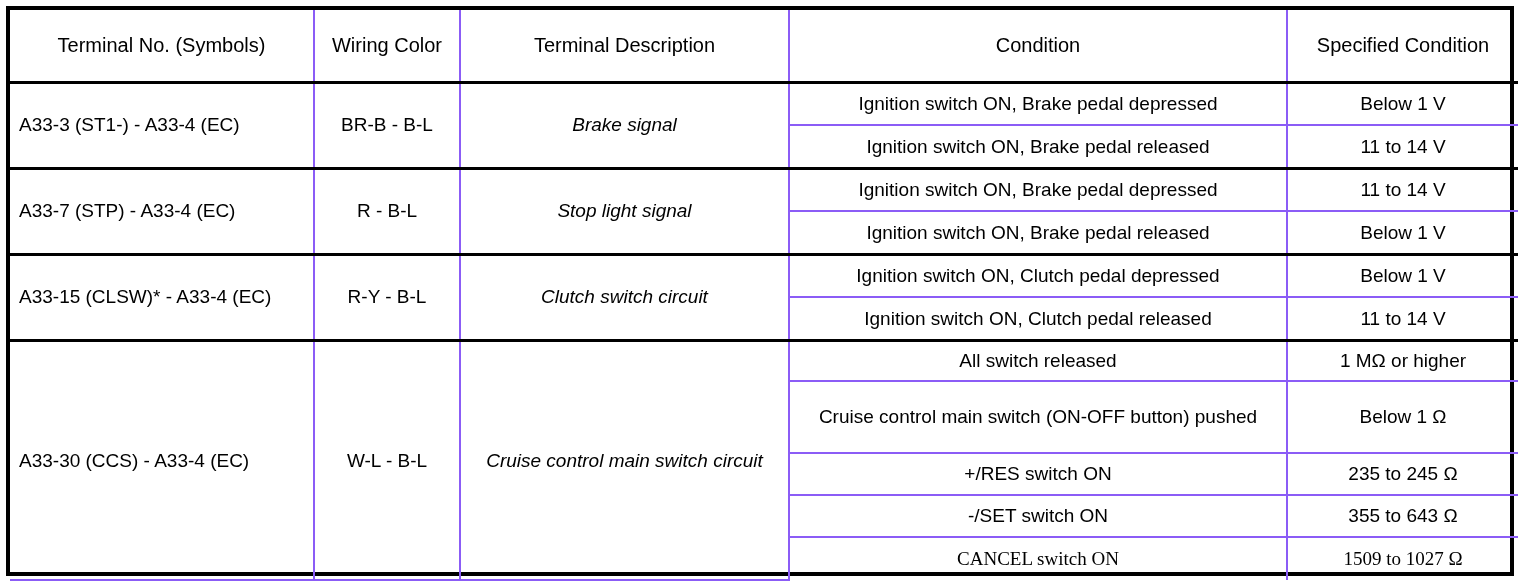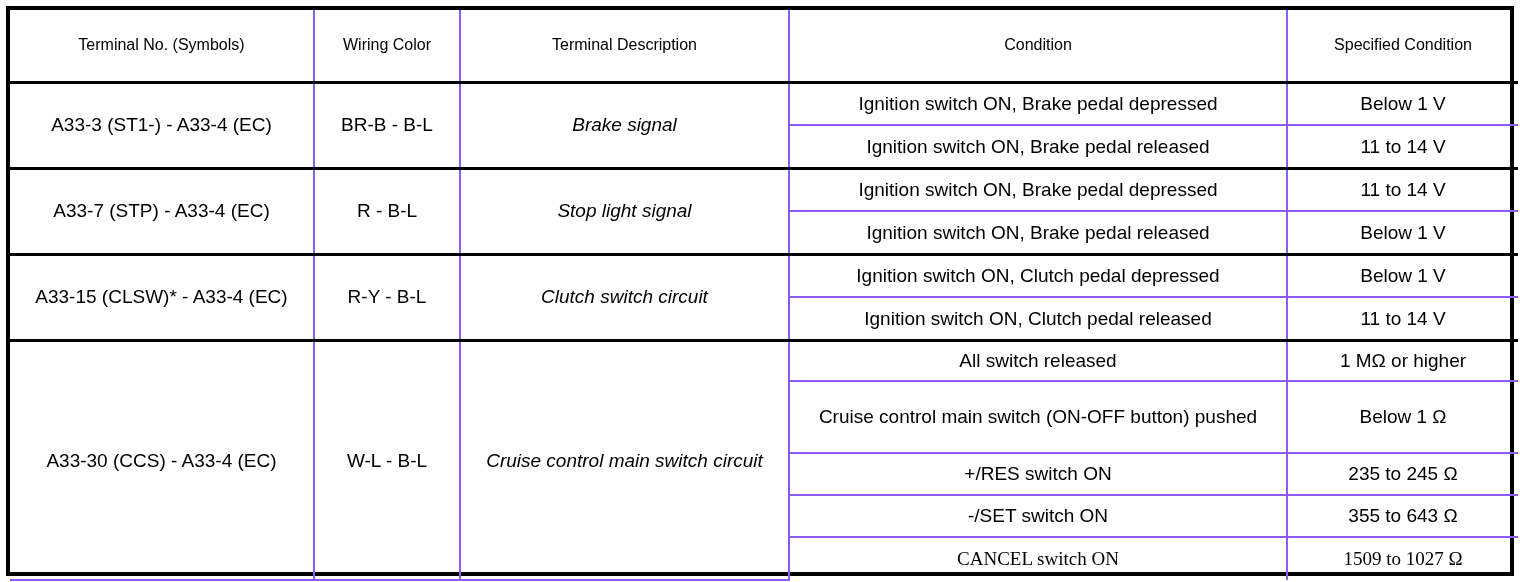--- a/index.html
+++ b/index.html
@@ -45,33 +45,33 @@
   table.spec tr > td:first-child,
   table.spec tr > th:first-child { border-left: none; }
   table.spec tr > td:last-child,
   table.spec tr > th:last-child { border-right: none; }
   table.spec tr:first-child > th { border-top: none; }
   table.spec tr:last-child > td { border-bottom: none; font-family: Liberation Serif, serif; }
 
   thead th {
     font-weight: bold;
     text-align: center;
-    font-size: 16px;
+    font-size: 20px;
   }
 
   thead tr { height: 72px; }
 
   
   thead th { border-bottom: 3px solid #000; }
 
   
   tr.group-start > td { border-top: 3px solid #000; }
 
   td.c-terminal {
-    text-align: center;
+    text-align: left;
   }
   td.c-color {
     text-align: center;
   }
   td.c-desc {
     text-align: center;
     font-style: italic;
   }
   td.c-cond {
     text-align: center;

